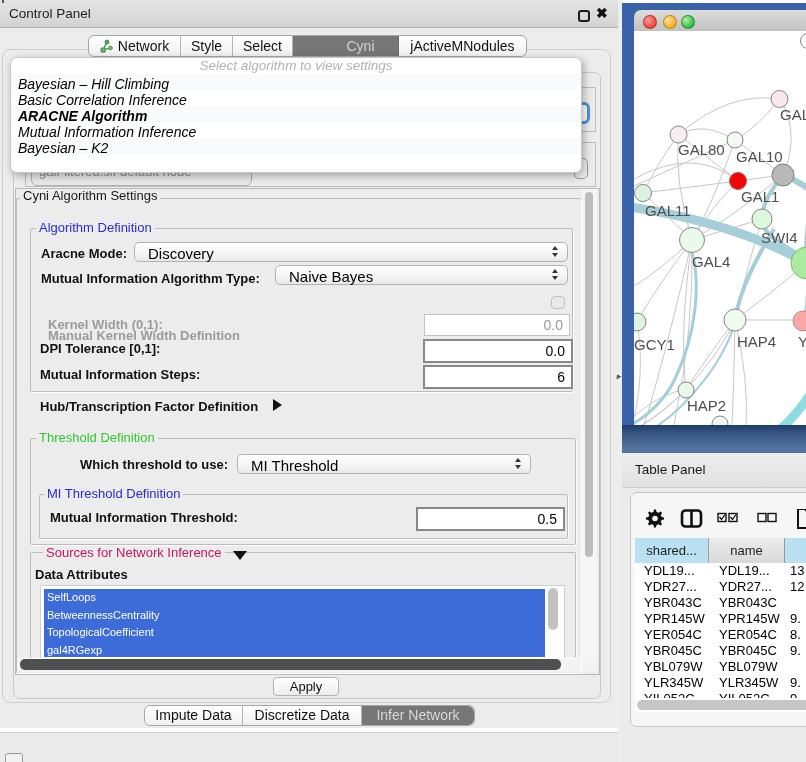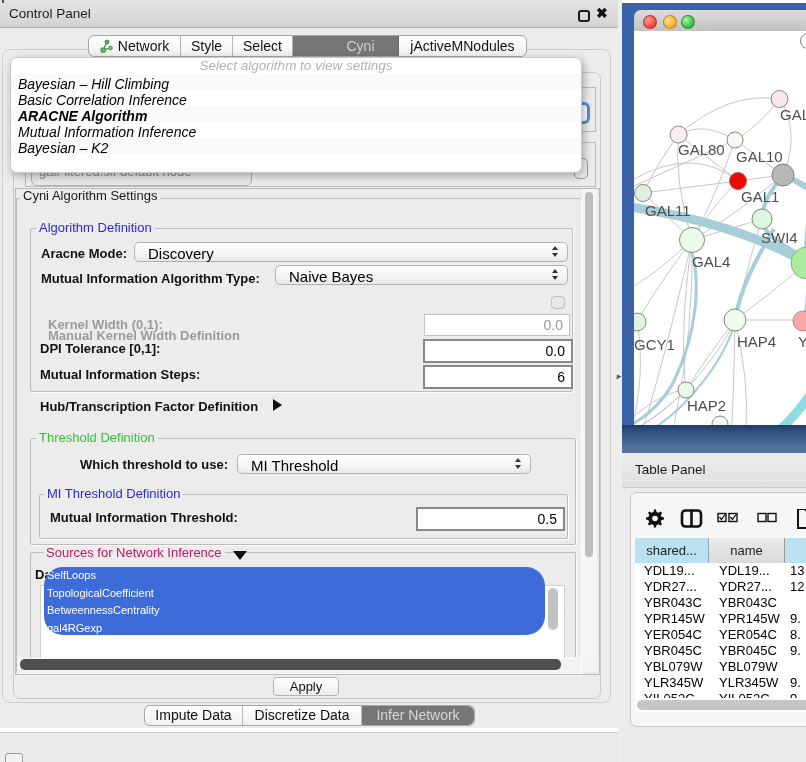--- a/index.html
+++ b/index.html
@@ -109,24 +109,24 @@
 <div class="grptitle" style="left:44px;top:487px;color:#2a2ad2;">MI Threshold Definition</div>
 <div class="abs lbl" style="left:50px;top:510px;">Mutual Information Threshold:</div>
 <div class="tfield" style="left:416px;top:507px;width:139px;height:20px;border:2px solid #888;color:#000;line-height:20px;padding-right:6px;">0.5</div>
 
 <div class="grp" style="left:30px;top:552px;width:544px;height:105px;border-bottom:none;"></div>
 <div class="grptitle" style="left:36px;top:546px;color:#be185d;margin-left:7px;">Sources for Network Inference</div>
 <div class="abs" style="left:233px;top:551px;width:0;height:0;border-top:9px solid #111;border-left:7px solid transparent;border-right:7px solid transparent;"></div>
 <div class="abs lbl" style="left:35px;top:567px;">Data Attributes</div>
 
 <div class="abs" style="left:40px;top:585px;width:523px;height:72px;background:#fff;border:1px solid #d0d0d0;border-bottom:none;"></div>
-<div class="abs" style="left:44px;top:567px;width:501px;height:68px;background:#3d6cd8;color:#fff;font-size:11px;border-radius:19px;">
+<div class="abs" style="left:44px;top:589px;width:501px;height:68px;background:#3d6cd8;color:#fff;font-size:11px;">
   <div style="padding-left:3px;height:17.7px;line-height:16px;">SelfLoops</div>
+  <div style="padding-left:3px;height:17.7px;line-height:16px;">BetweennessCentrality</div>
   <div style="padding-left:3px;height:17.7px;line-height:16px;">TopologicalCoefficient</div>
-  <div style="padding-left:3px;height:17.7px;line-height:16px;">BetweennessCentrality</div>
   <div style="padding-left:3px;height:17.7px;line-height:16px;">gal4RGexp</div>
 </div>
 <div class="abs" style="left:548px;top:588px;width:10px;height:42px;background:#c2c2c2;border-radius:5px;"></div>
 
 <div class="abs" style="left:273px;top:677px;width:64px;height:17px;border:1px solid #b3b3b3;border-radius:4px;
      background:linear-gradient(#ffffff,#ededed);text-align:center;font-size:13px;line-height:17px;color:#111;">Apply</div>
 
 <div class="abs" style="left:144px;top:705px;height:21px;border:1px solid #a6a6a6;border-radius:6px;
      background:linear-gradient(#ffffff,#f0f0f0);display:flex;font-size:14px;color:#111;box-sizing:border-box;">
   <div style="width:98px;box-sizing:border-box;text-align:center;line-height:19px;border-right:1px solid #b5b5b5;">Impute Data</div>

